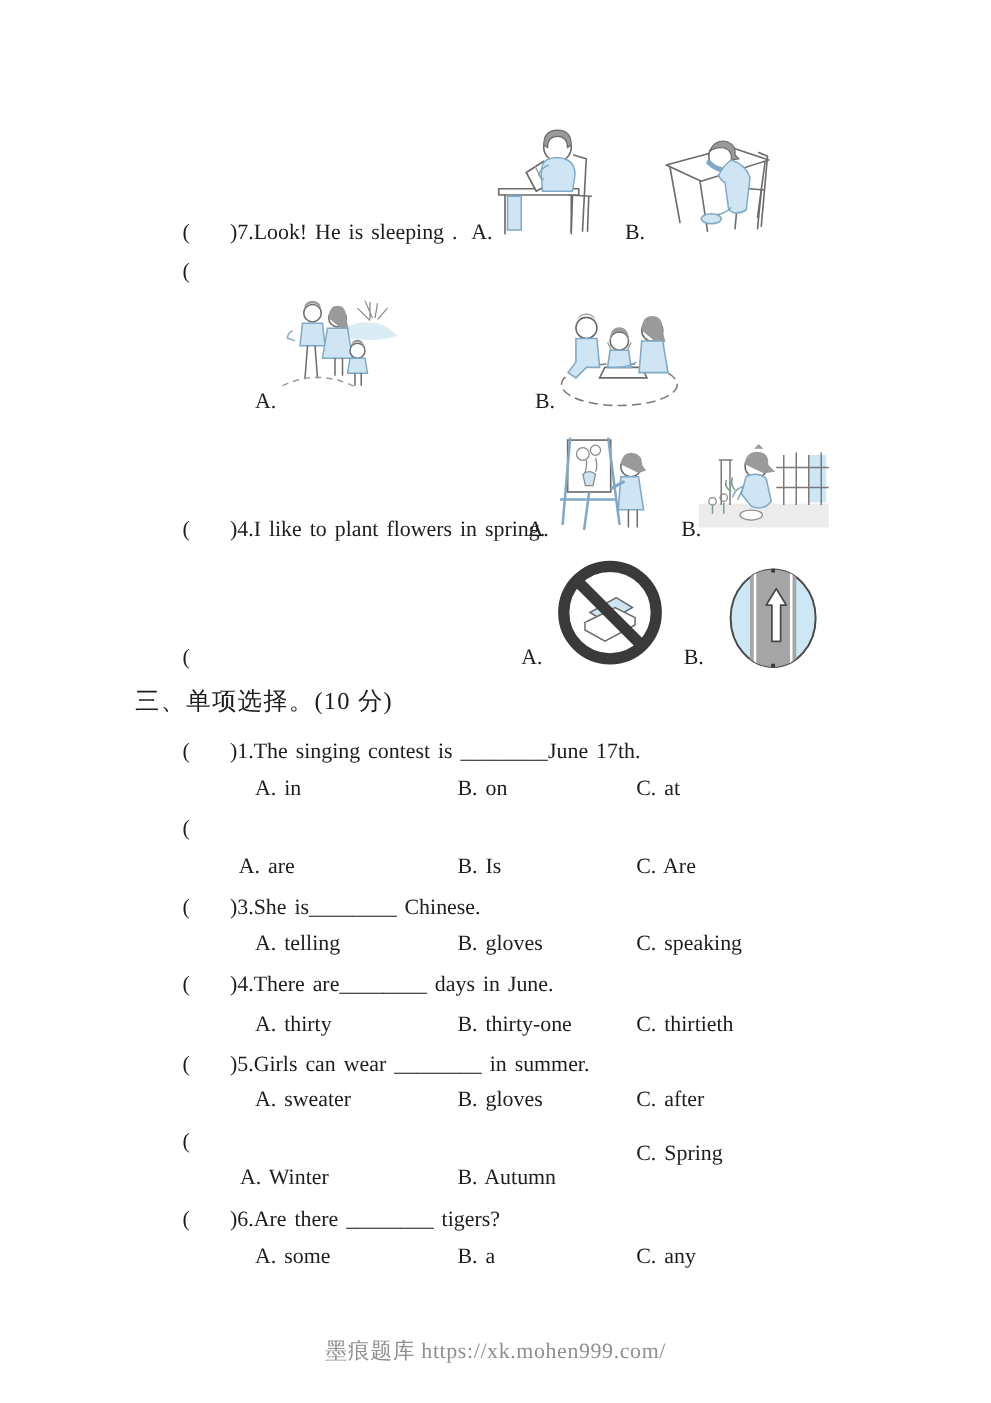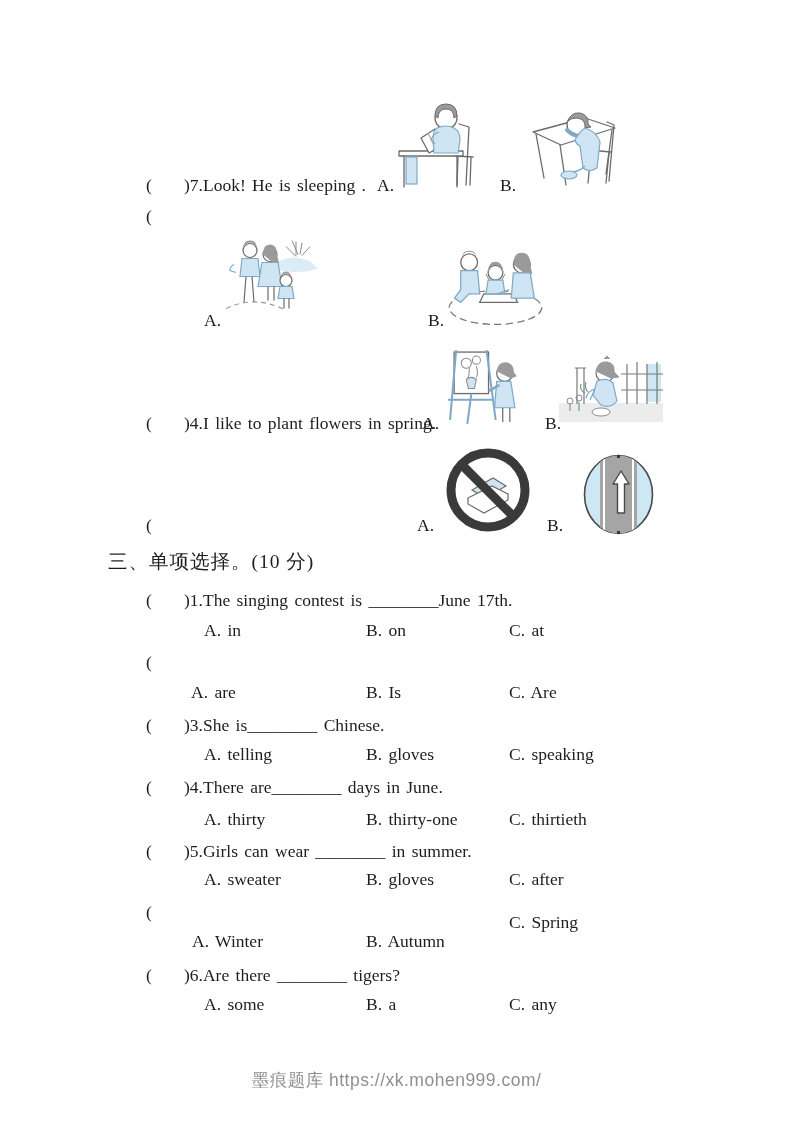--- a/index.html
+++ b/index.html
@@ -27,21 +27,21 @@
     letter-spacing: 1px;
   }
   .pic { position: absolute; }
   .pic svg { width: 100%; height: 100%; display: block; }
   .footer {
     position: absolute;
     left: 0;
     top: 1068px;
     width: 793px;
     text-align: center;
-    font-family: Liberation Sans, sans-serif;
+    font-family: Liberation Serif, serif;
     font-size: 17.5px;
     color: #8f8f8f;
     letter-spacing: 0.5px;
   }
 </style>
 </head>
 <body>
 
 <div class="page">
 

